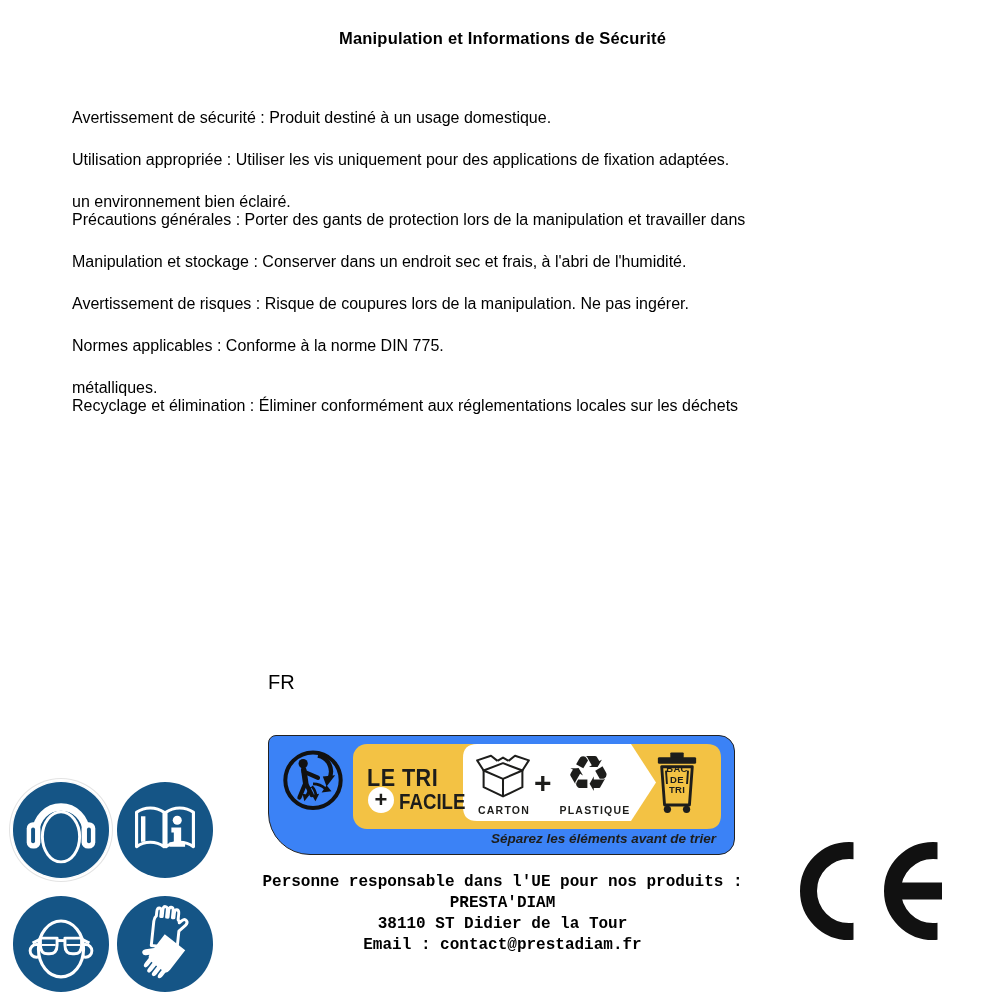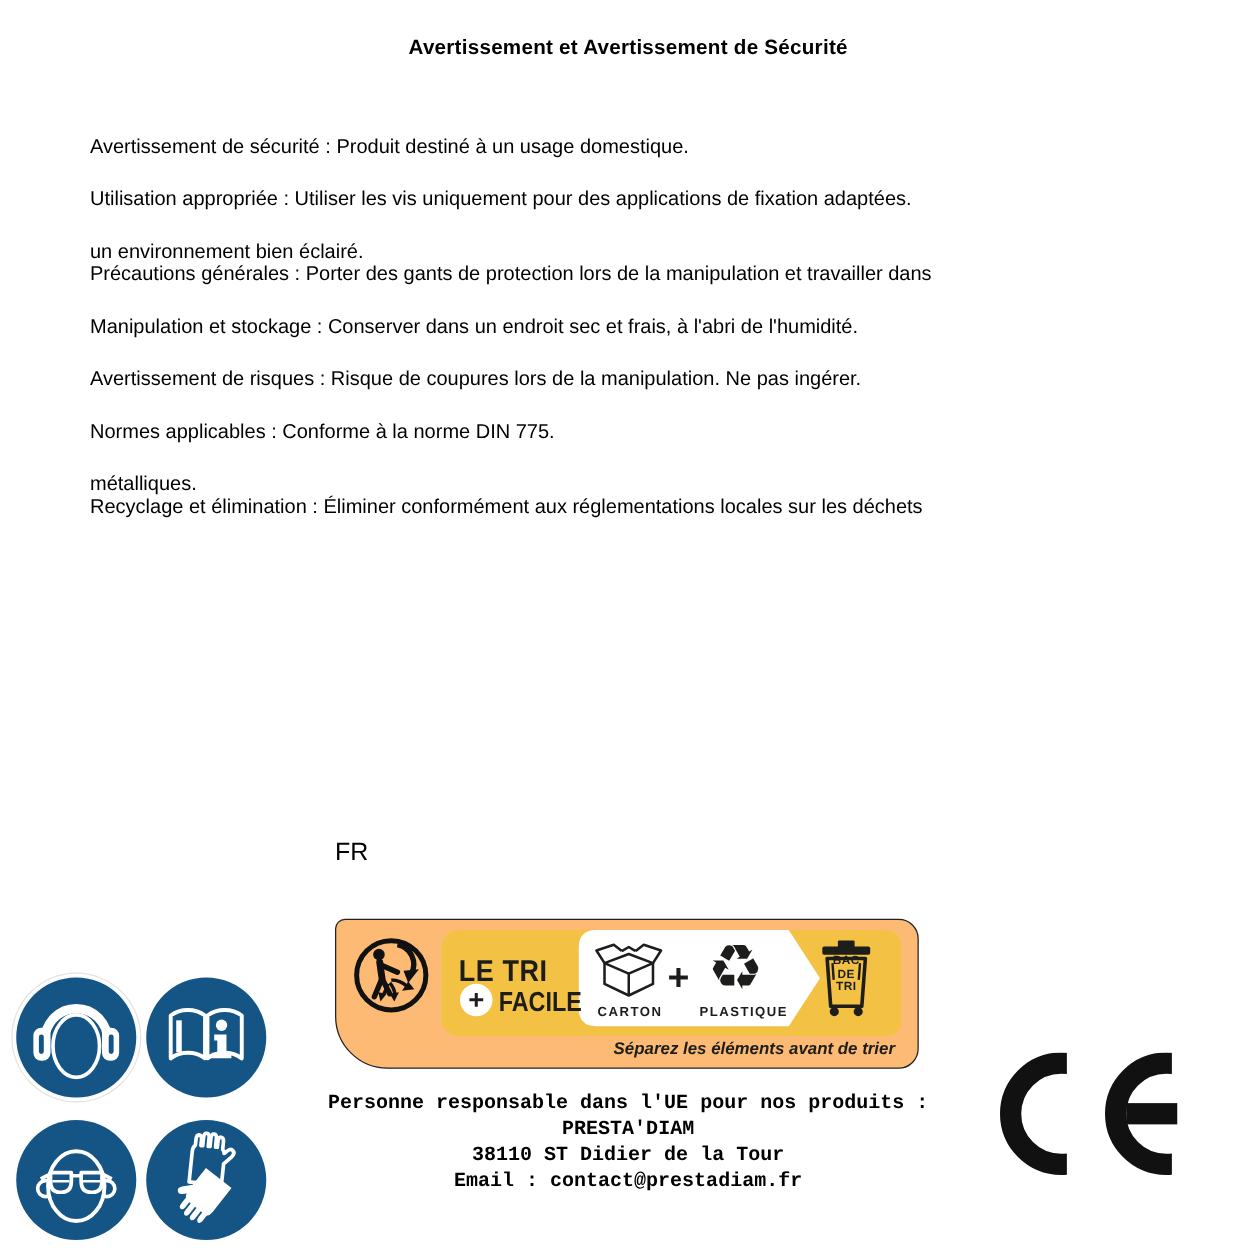--- a/index.html
+++ b/index.html
@@ -10,21 +10,21 @@
   .bodytext{position:absolute;left:72px;top:85px;}
   .bodytext p{margin:0 0 24px 0;font-size:22px;line-height:24px;
               transform:scaleX(0.8);transform-origin:0 0;}
   
   .ppe{position:absolute;left:12px;top:781px;display:grid;
        grid-template-columns:98px 98px;grid-column-gap:6px;grid-row-gap:16px;}
   .ppe .badge{width:98px;height:98px;}
   .halo{border-radius:50%;box-shadow:0 0 0 2px #fff,0 0 0 3px #e3e3e3;}
   
   .fr-tag{position:absolute;left:268px;top:671px;font-size:20px;font-weight:400;}
-  .trilabel{position:absolute;left:268px;top:735px;width:467px;height:120px;background:#fdba74;
+  .trilabel{position:absolute;left:268px;top:735px;width:467px;height:120px;background:#3b82f6;
             border:1.5px solid #222;border-radius:8px 16px 16px 42px;box-sizing:border-box;}
   .triman{position:absolute;left:13px;top:11px;}
   .band{position:absolute;left:84px;top:8px;width:370px;height:85px;}
   .band svg.bg{position:absolute;left:0;top:0;}
   .letri{position:absolute;left:14px;top:20px;font-size:24px;font-weight:800;
          letter-spacing:.5px;color:#1d1d1b;transform:scaleX(.9);transform-origin:0 0;white-space:nowrap;}
   .pluscir{position:absolute;left:15px;top:43px;width:26px;height:26px;border-radius:50%;
            background:#fff;display:flex;align-items:center;justify-content:center;
            font-size:22px;font-weight:900;color:#1d1d1b;line-height:1;}
   .facile{position:absolute;left:46px;top:45px;font-size:22px;font-weight:800;color:#1d1d1b;
@@ -45,21 +45,21 @@
   .address{position:absolute;left:250px;top:872px;width:505px;text-align:center;
            font-size:16px;font-weight:700;line-height:21px;font-family:Liberation Mono, monospace;}
   
   .ce{position:absolute;left:800px;top:842px;}
 </style>
 </head>
 <body>
 
 <div class="page">
 
-  <div class="title">Avertissement et Avertissement de Sécurité</div>
+  <div class="title">Manipulation et Informations de Sécurité</div>
 
   <div class="bodytext">
     <p></p>
       <div>Avertissement de sécurité : Produit destiné à un usage domestique.</div>
       <p></p>
     <p></p>
       <div>Utilisation appropriée : Utiliser les vis uniquement pour des applications de fixation adaptées.</div>
       <p></p>
     <p></p>
       <div>un environnement bien éclairé.</div>

